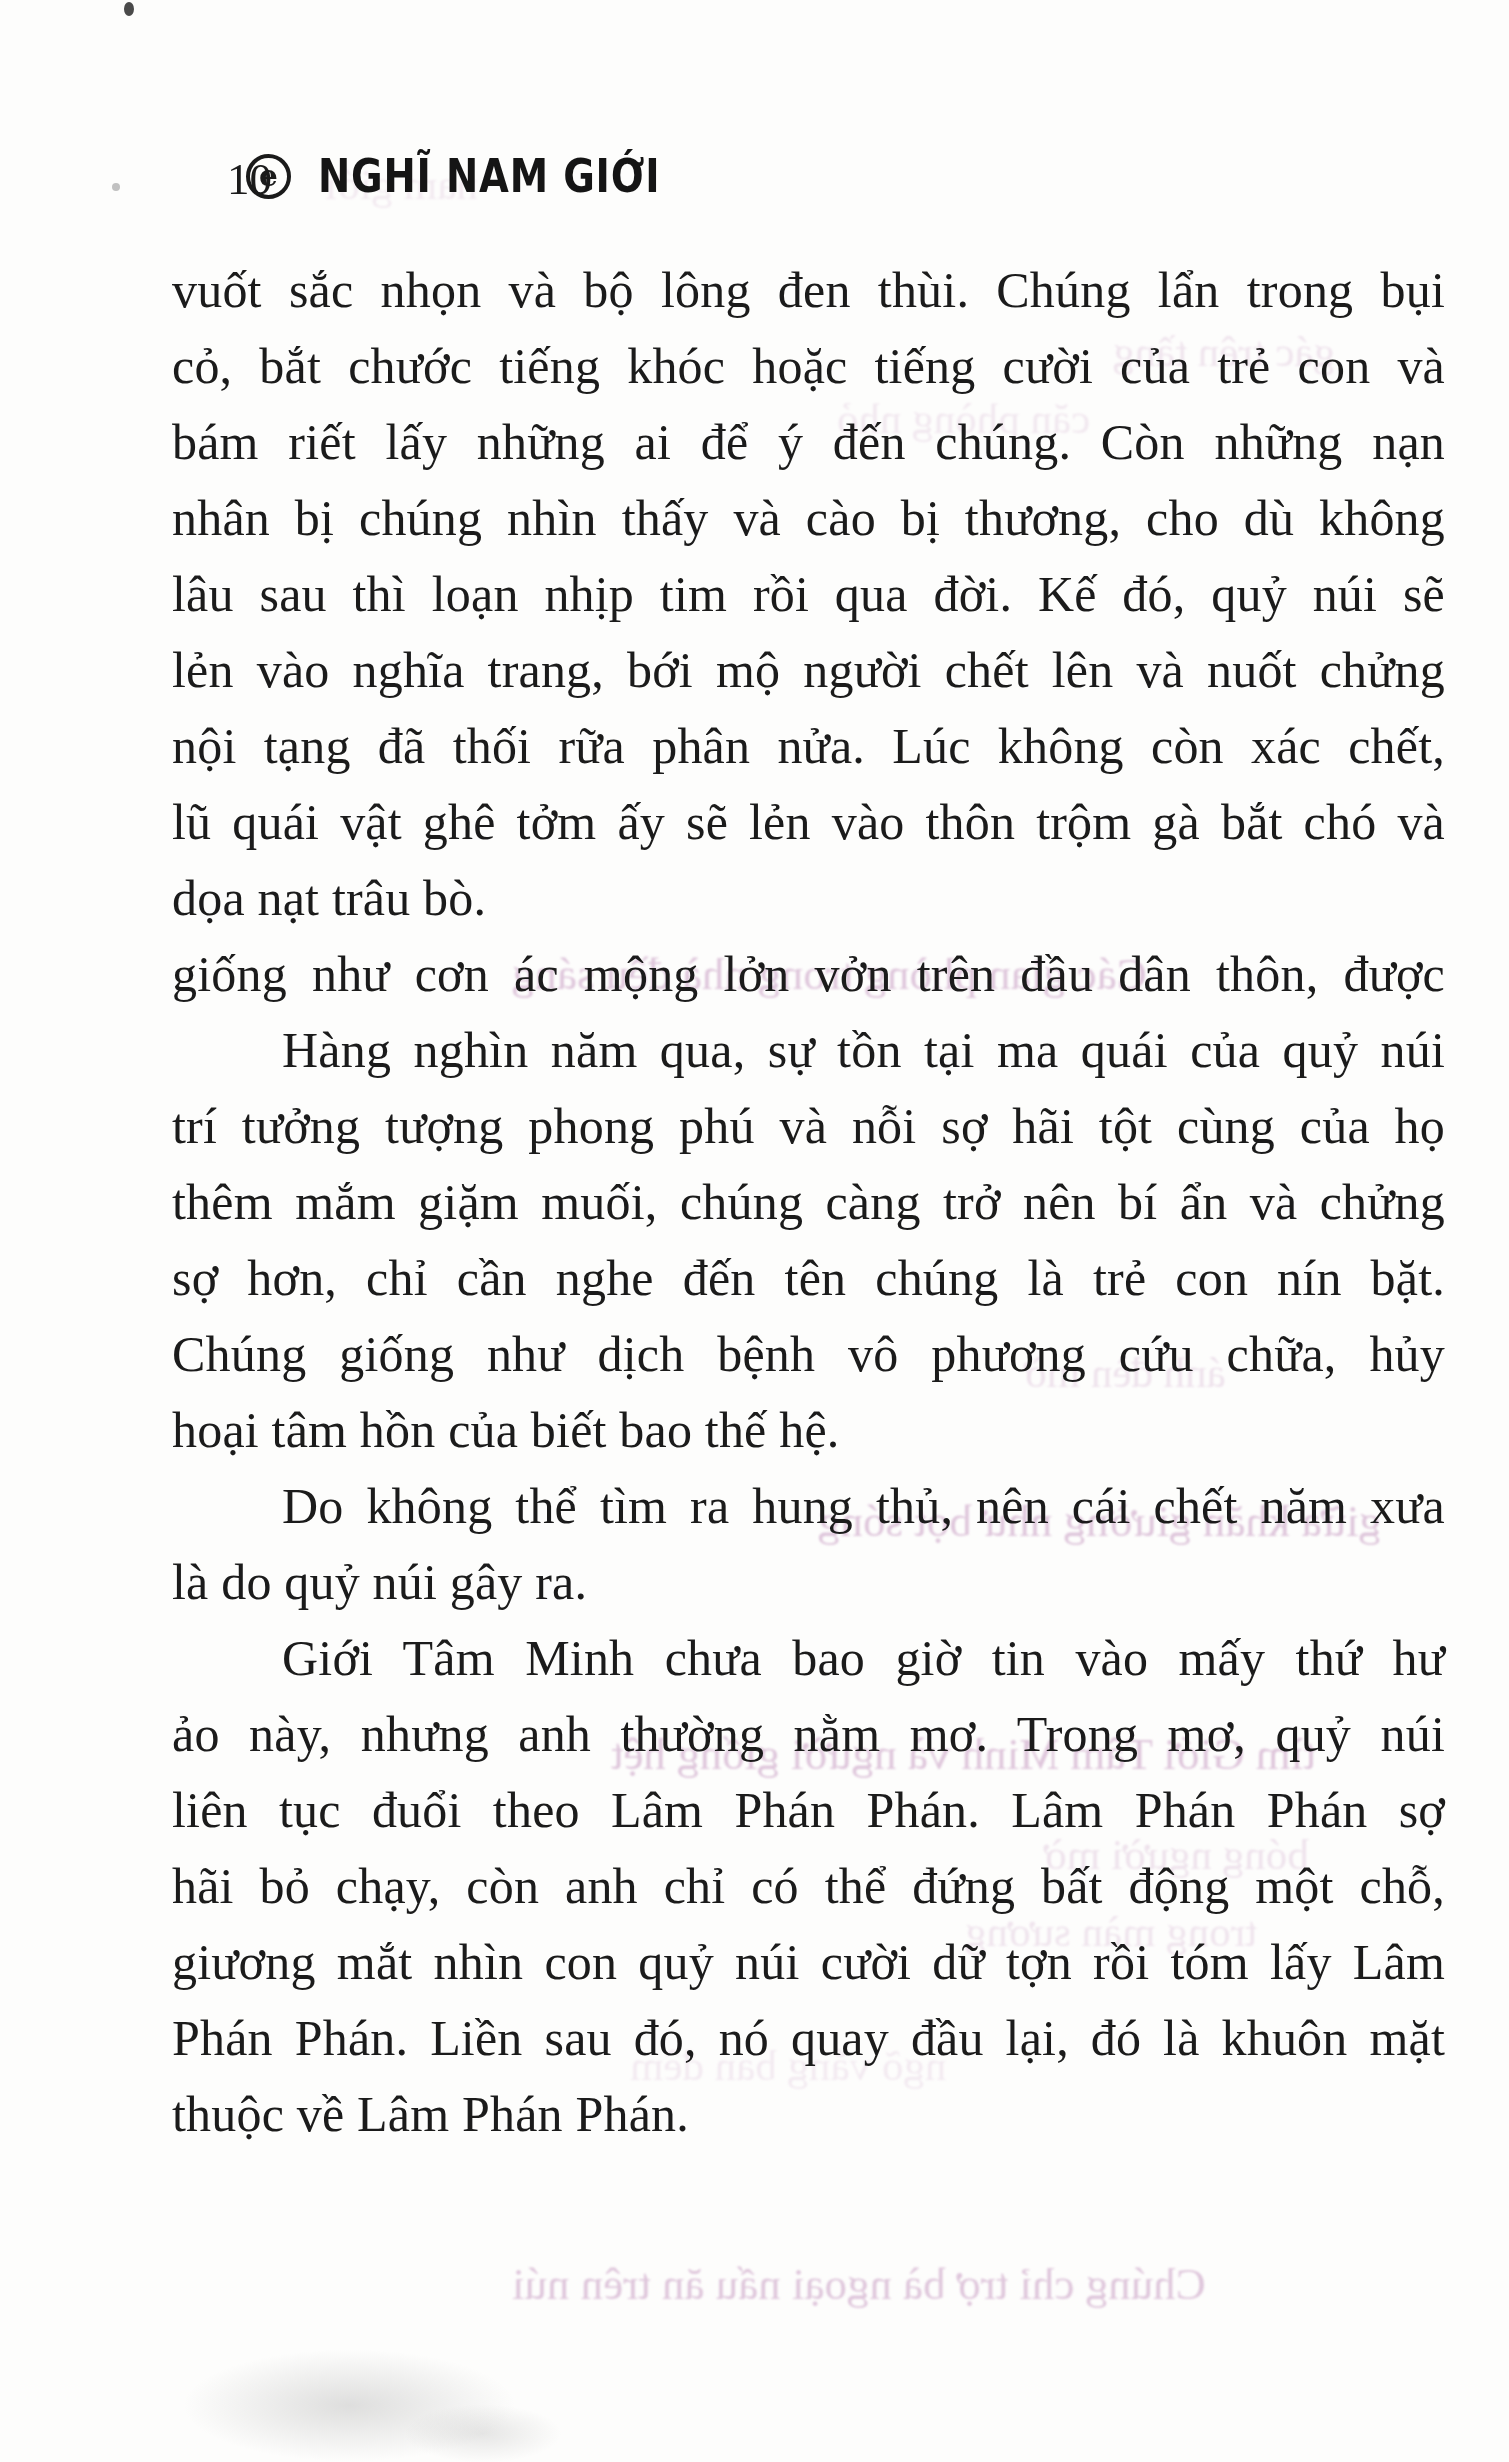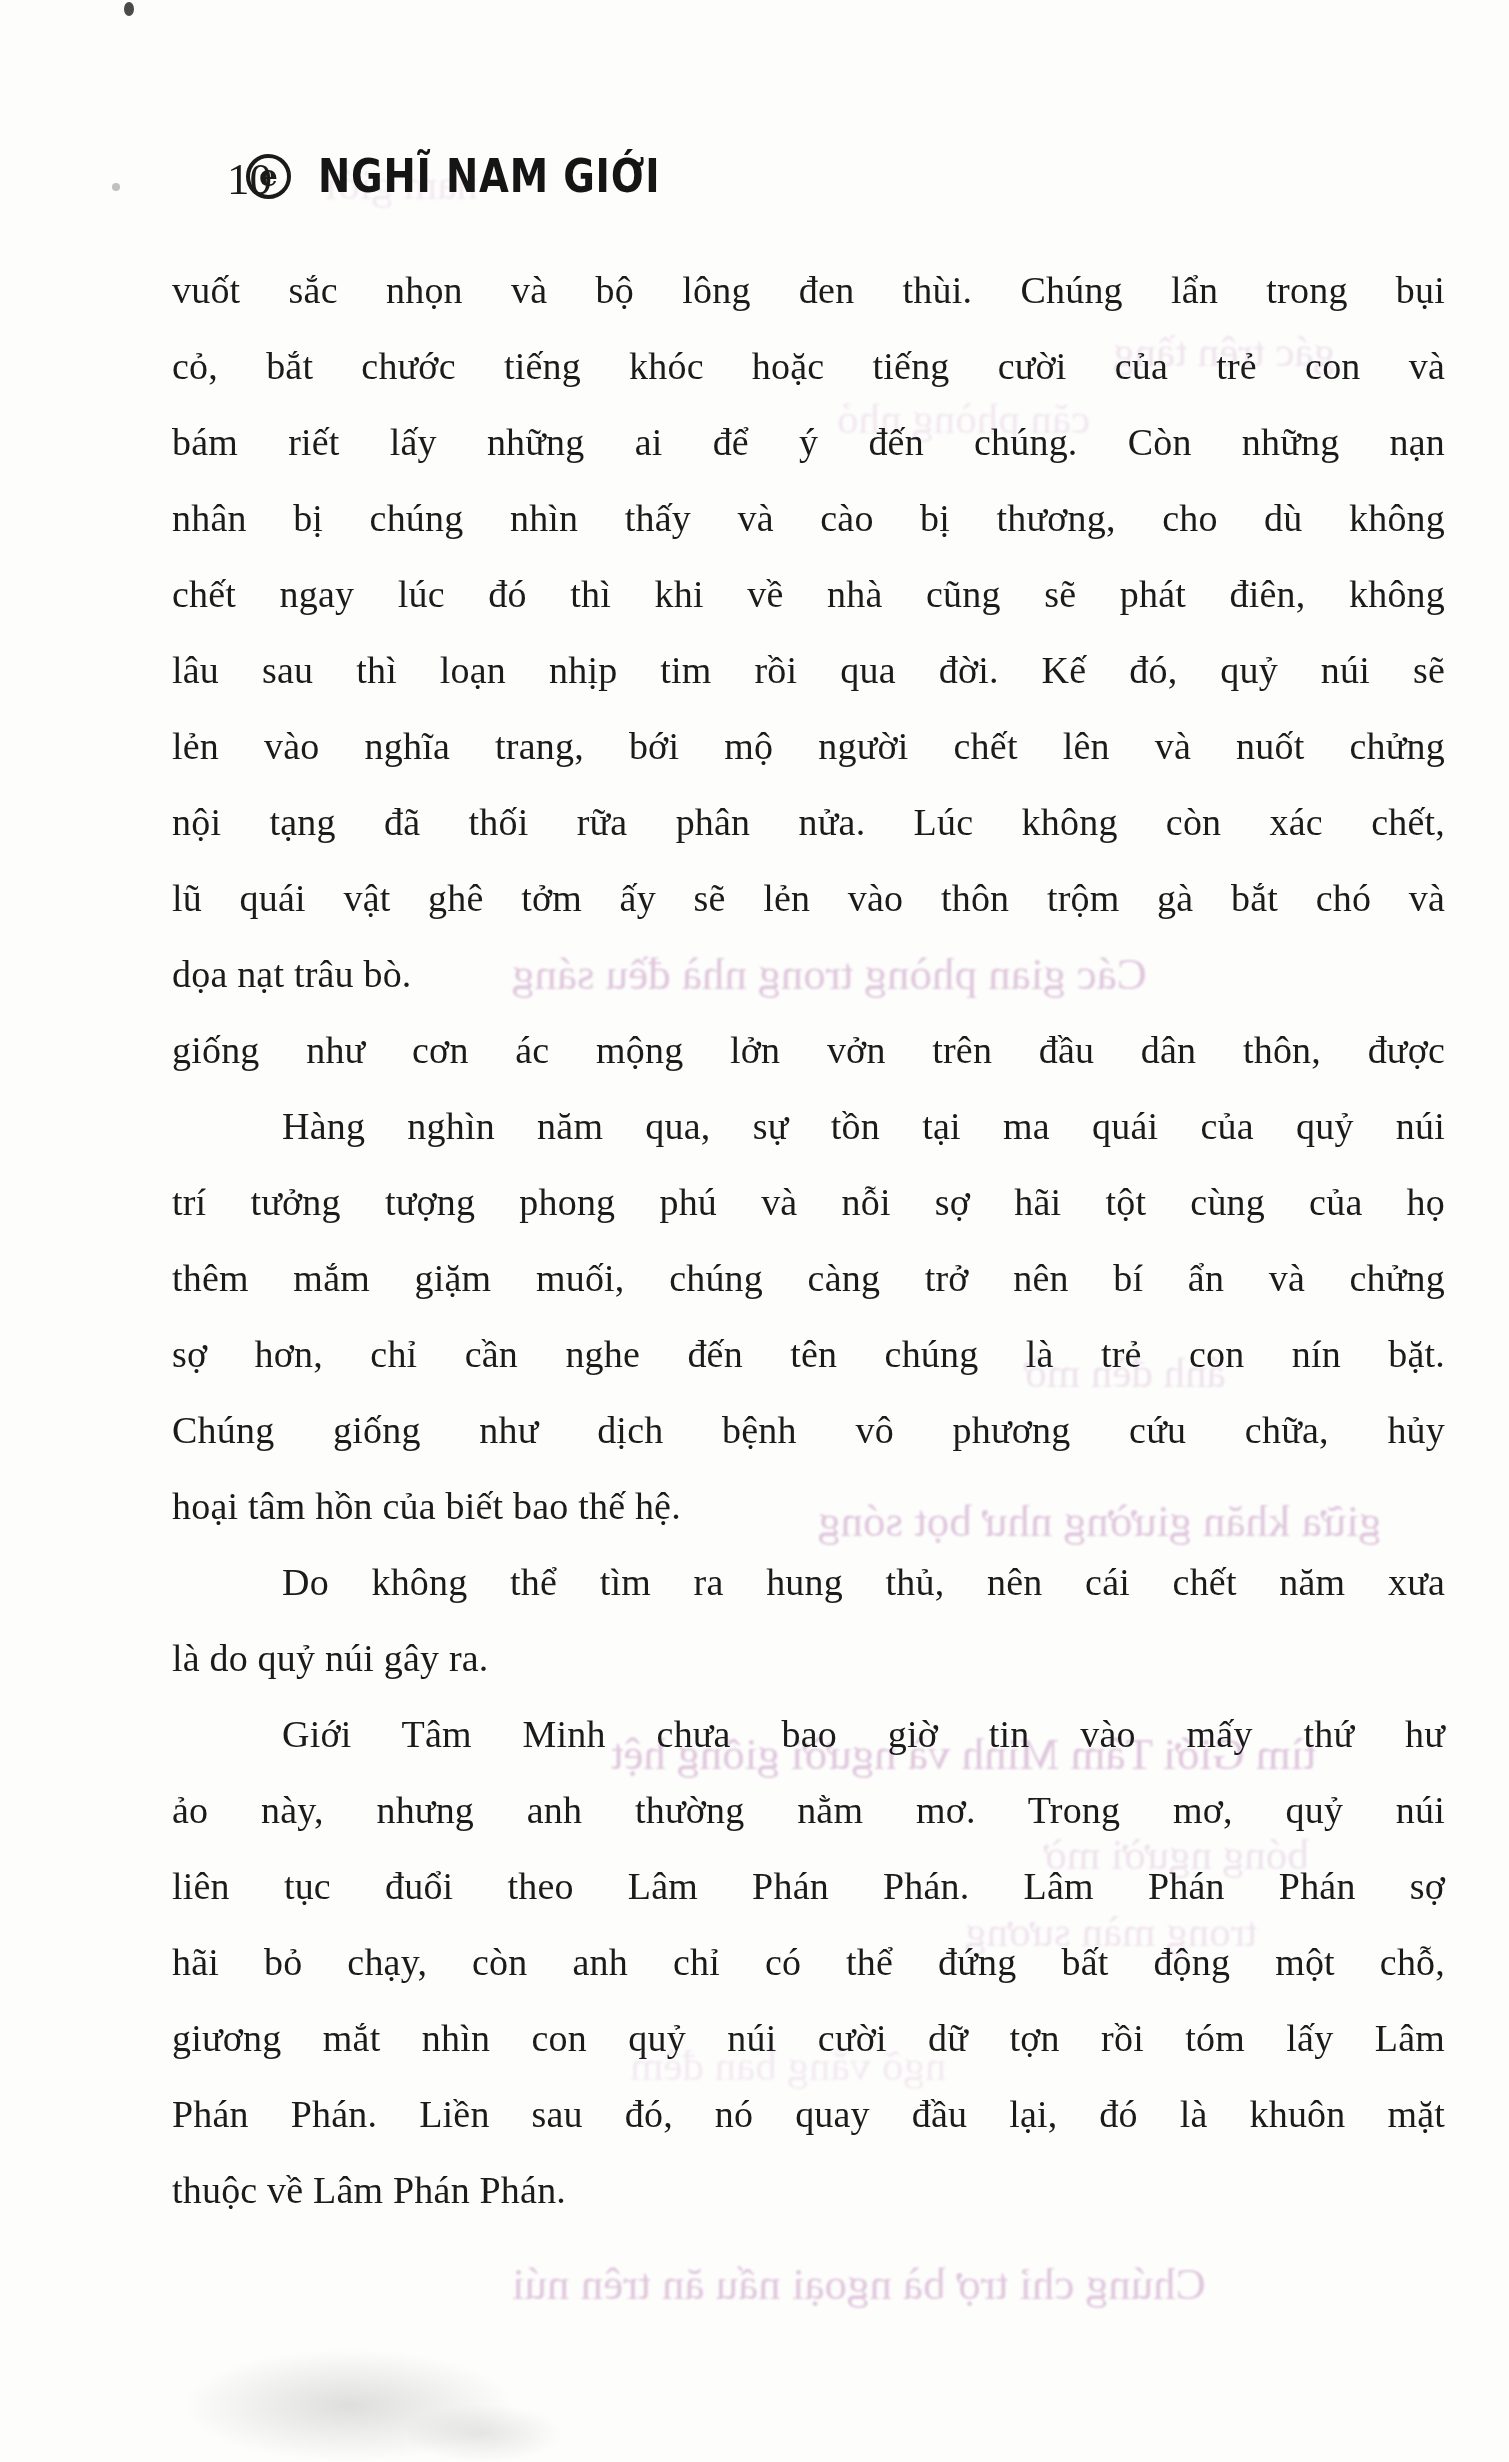--- a/index.html
+++ b/index.html
@@ -37,21 +37,21 @@
     transform:scaleX(0.82); transform-origin:left center;
     color:#151515;
   }
 
   
   .text-block {
     position:absolute; left:172px; top:252px; width:1273px;
   }
   .line {
     height:76px; line-height:76px;
-    font-size:38px;
+    font-size:50px;
     text-align:justify; text-align-last:justify;
     white-space:nowrap; overflow:visible;
     letter-spacing:0.2px;
   }
   .line.indent { padding-left:110px; }
   .line.para-end { text-align:center; text-align-last:left; }
 
   
   .ghost-layer { position:absolute; inset:0; pointer-events:none; }
   .ghost {
@@ -110,21 +110,20 @@
   <div class="ornament">
     <span>e</span>
   </div>
   <div class="running-title">NGHĨ NAM GIỚI</div>
 
   <div class="text-block" id="text-block">
       <div class="line">vuốt sắc nhọn và bộ lông đen thùi. Chúng lẩn trong bụi</div>
       <div class="line">cỏ, bắt chước tiếng khóc hoặc tiếng cười của trẻ con và</div>
       <div class="line">bám riết lấy những ai để ý đến chúng. Còn những nạn</div>
       <div class="line">nhân bị chúng nhìn thấy và cào bị thương, cho dù không</div>
-      <div class="line">chết ngay lúc đó thì khi về nhà cũng sẽ phát điên, không</div>
       <div class="line">lâu sau thì loạn nhịp tim rồi qua đời. Kế đó, quỷ núi sẽ</div>
       <div class="line">lẻn vào nghĩa trang, bới mộ người chết lên và nuốt chửng</div>
       <div class="line">nội tạng đã thối rữa phân nửa. Lúc không còn xác chết,</div>
       <div class="line">lũ quái vật ghê tởm ấy sẽ lẻn vào thôn trộm gà bắt chó và</div>
       <div class="line para-end">dọa nạt trâu bò.</div>
       <div class="line">giống như cơn ác mộng lởn vởn trên đầu dân thôn, được</div>
       <div class="line indent">Hàng nghìn năm qua, sự tồn tại ma quái của quỷ núi</div>
       <div class="line">trí tưởng tượng phong phú và nỗi sợ hãi tột cùng của họ</div>
       <div class="line">thêm mắm giặm muối, chúng càng trở nên bí ẩn và chửng</div>
       <div class="line">sợ hơn, chỉ cần nghe đến tên chúng là trẻ con nín bặt.</div>

